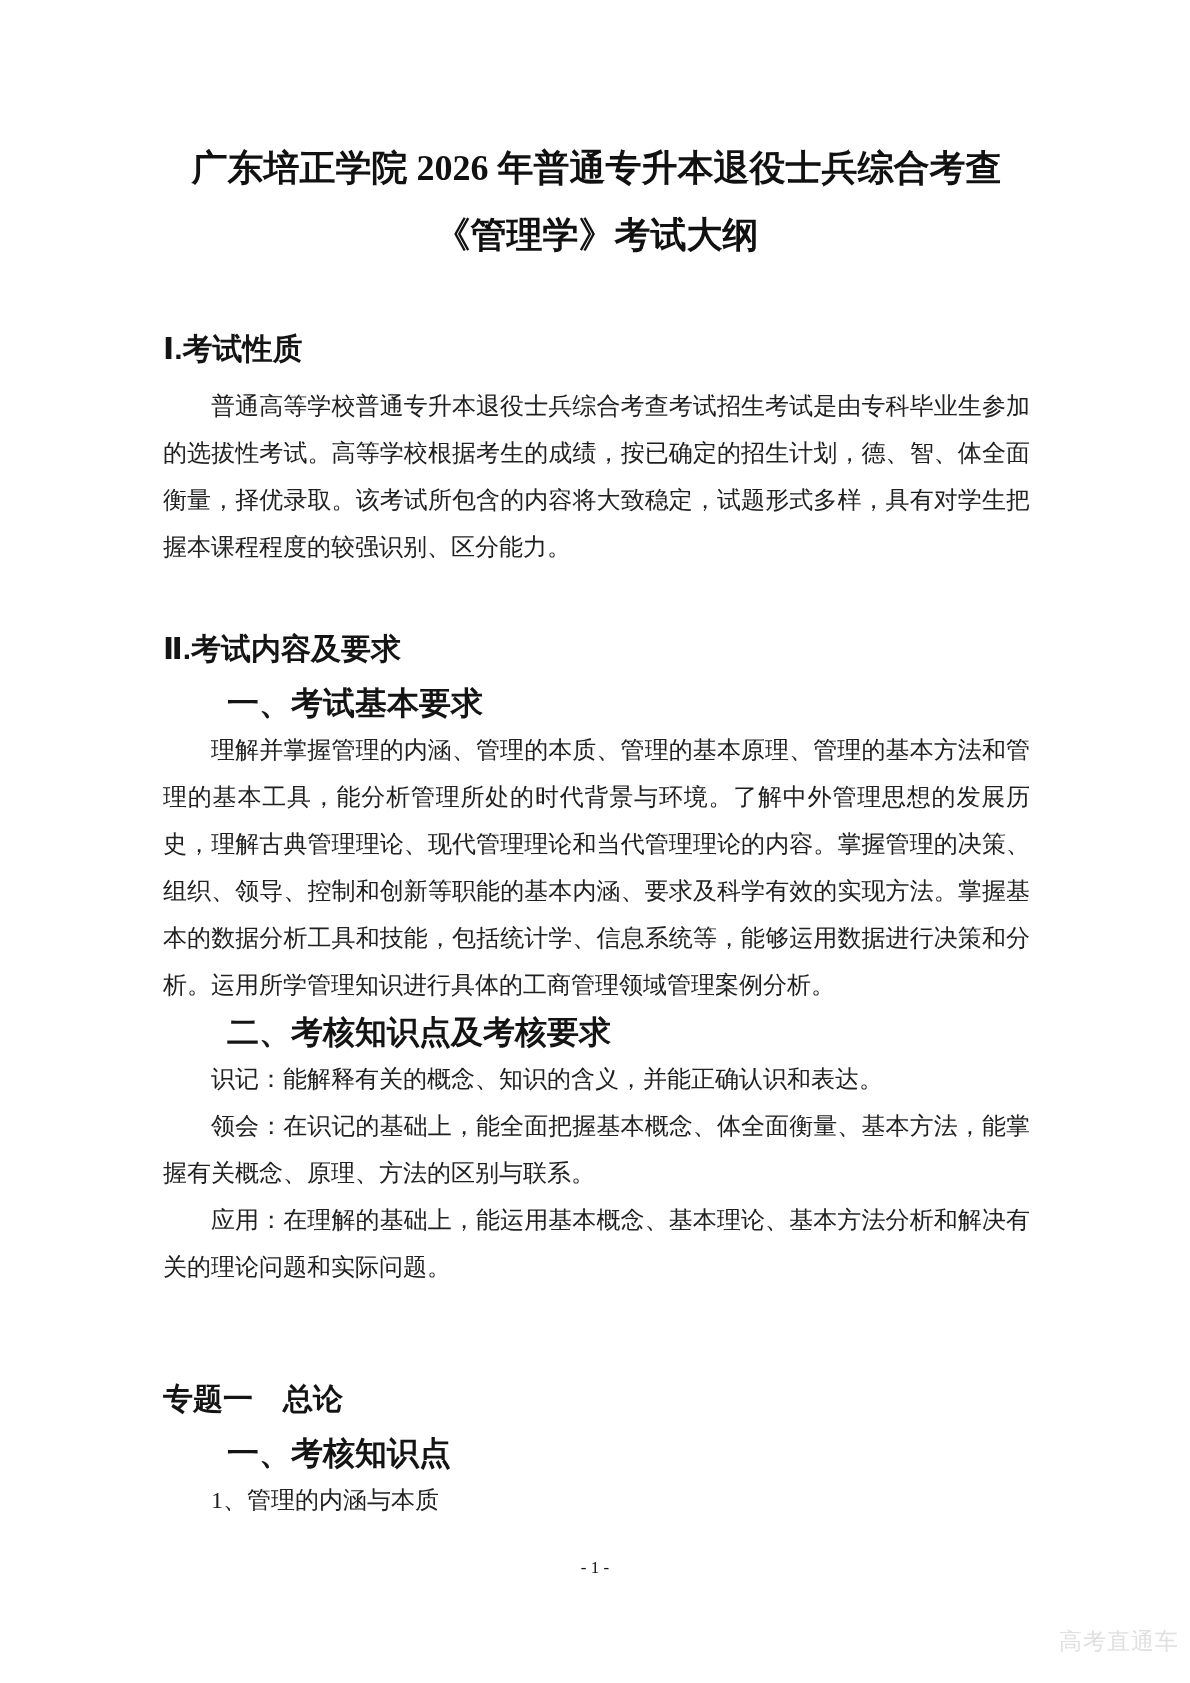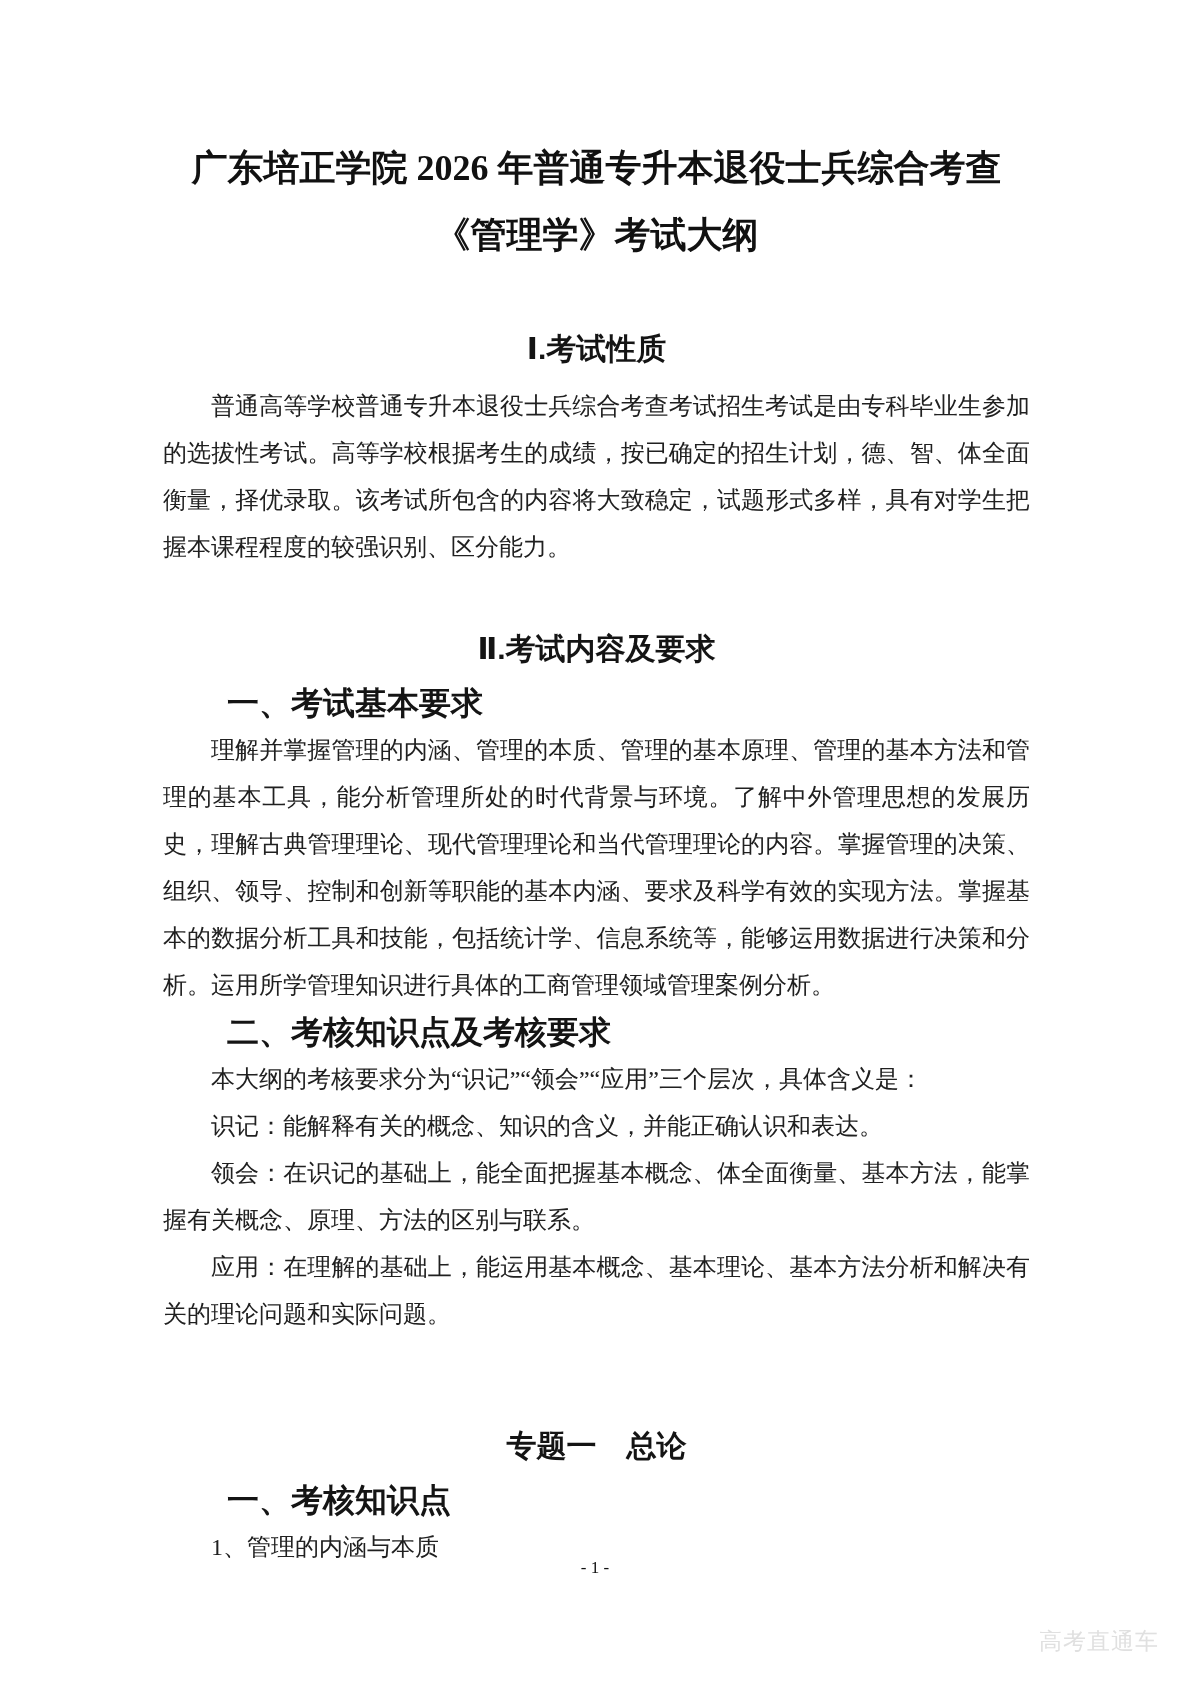--- a/index.html
+++ b/index.html
@@ -26,21 +26,21 @@
     line-height: 67px;
     text-align: center;
     color: #111111;
     margin: 0;
   }
   .section-heading {
     font-family: "Liberation Sans", "DejaVu Sans", sans-serif;
     font-weight: bold;
     font-size: 30px;
     line-height: 44px;
-    text-align: center;
+    text-align: left;
     color: #141414;
     margin: 0;
   }
   .section-heading.first {
     margin-top: 58px;
   }
   .section-heading.second {
     margin-top: 56px;
   }
   .section-heading.topic {
@@ -82,21 +82,21 @@
     left: 0;
     right: 0;
     top: 1558px;
     text-align: center;
     font-size: 17px;
     color: #111111;
     font-family: "Liberation Serif", "DejaVu Serif", serif;
   }
   .watermark {
     position: absolute;
-    right: 31px;
+    right: 11px;
     bottom: 26px;
     font-size: 23px;
     color: #e0e0e0;
     font-family: "Liberation Sans", "DejaVu Sans", sans-serif;
     letter-spacing: 1px;
   }
 </style>
 </head>
 <body>
 
@@ -112,21 +112,20 @@
   <p class="body-para after-heading">普通高等学校普通专升本退役士兵综合考查考试招生考试是由专科毕业生参加的选拔性考试。高等学校根据考生的成绩，按已确定的招生计划，德、智、体全面衡量，择优录取。该考试所包含的内容将大致稳定，试题形式多样，具有对学生把握本课程程度的较强识别、区分能力。</p>
 
   <h2 class="section-heading second">Ⅱ.考试内容及要求</h2>
 
   <h3 class="sub-heading after-section">一、考试基本要求</h3>
 
   <p class="body-para">理解并掌握管理的内涵、管理的本质、管理的基本原理、管理的基本方法和管理的基本工具，能分析管理所处的时代背景与环境。了解中外管理思想的发展历史，理解古典管理理论、现代管理理论和当代管理理论的内容。掌握管理的决策、组织、领导、控制和创新等职能的基本内涵、要求及科学有效的实现方法。掌握基本的数据分析工具和技能，包括统计学、信息系统等，能够运用数据进行决策和分析。运用所学管理知识进行具体的工商管理领域管理案例分析。</p>
 
   <h3 class="sub-heading">二、考核知识点及考核要求</h3>
 
-  <p class="body-para">本大纲的考核要求分为“识记”“领会”“应用”三个层次，具体含义是：</p>
 
   <p class="body-para">识记：能解释有关的概念、知识的含义，并能正确认识和表达。</p>
 
   <p class="body-para">领会：在识记的基础上，能全面把握基本概念、体全面衡量、基本方法，能掌握有关概念、原理、方法的区别与联系。</p>
 
   <p class="body-para">应用：在理解的基础上，能运用基本概念、基本理论、基本方法分析和解决有关的理论问题和实际问题。</p>
 
   <h2 class="section-heading topic">专题一　总论</h2>
 
   <h3 class="sub-heading after-section">一、考核知识点</h3>

